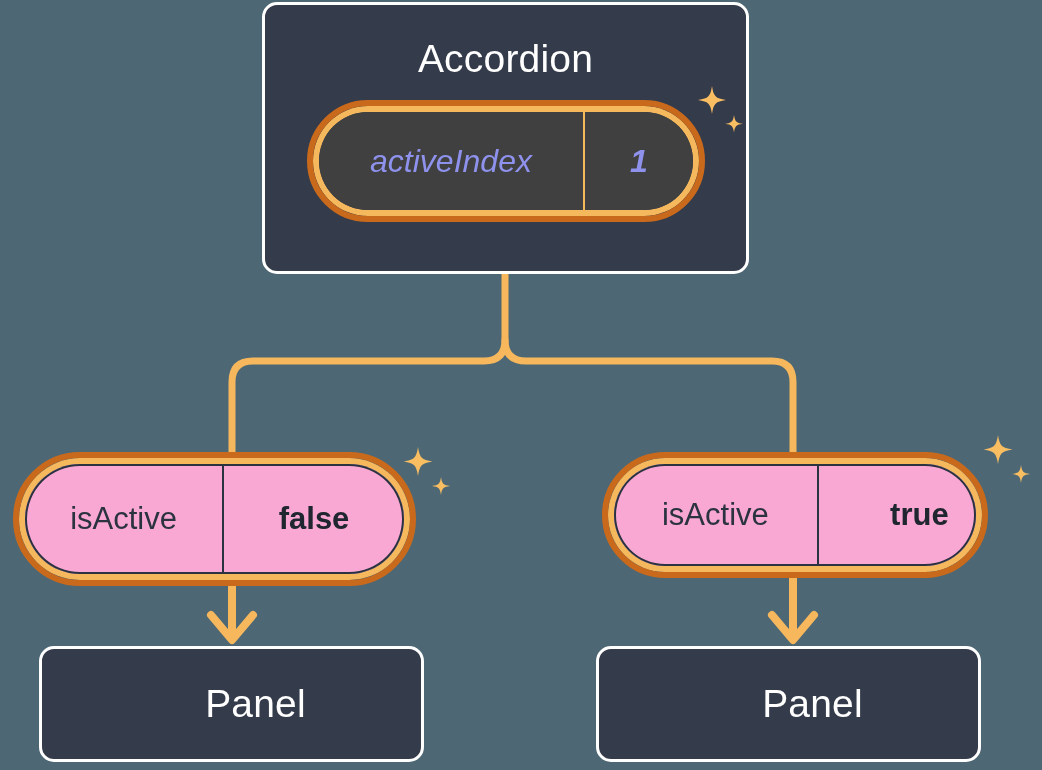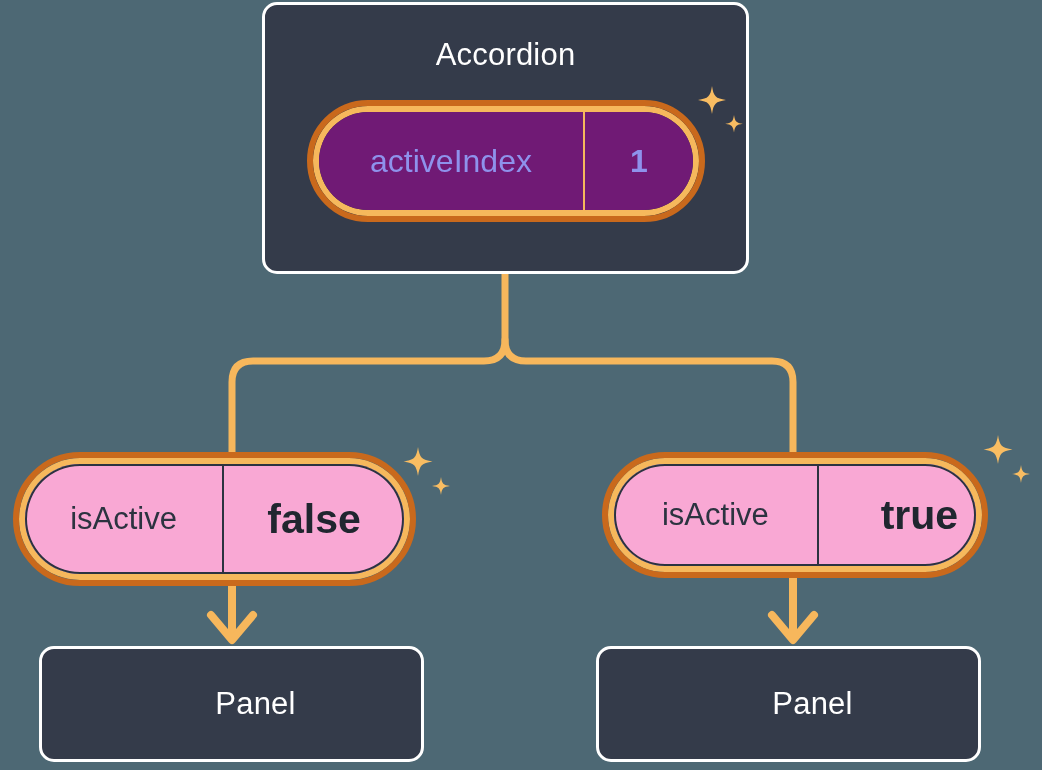--- a/index.html
+++ b/index.html
@@ -34,21 +34,21 @@
   
   .comp-box {
     position: absolute;
     box-sizing: border-box;
     background: #343b4a;
     border: 3px solid #ffffff;
     border-radius: 15px;
   }
   .comp-title {
     color: #ffffff;
-    font-size: 31px;
+    font-size: 39px;
     font-weight: 400;
     letter-spacing: 0.2px;
     text-align: center;
     white-space: nowrap;
   }
 
   #accordion-box {
     left: 262px;
     top: 2px;
     width: 487px;
@@ -96,21 +96,22 @@
     justify-content: center;
     white-space: nowrap;
     box-sizing: border-box;
   }
 
   
   .pill-dark {
     border-color: #c9691c;
   }
   .pill-dark .state-inner {
-    background: #701a75;
+    background: #404040;
+    font-style: italic;
   }
   .pill-dark .state-key {
     color: #8e92ec;
     font-size: 32px;
     font-weight: 400;
   }
   .pill-dark .state-val {
     color: #8e92ec;
     font-size: 32px;
     font-weight: 700;
@@ -122,21 +123,21 @@
     background: #f9a8d4;
     box-shadow: inset 0 0 0 2px #2c3340;
   }
   .pill-purple .state-key {
     color: #2c3340;
     font-size: 31px;
     font-weight: 400;
   }
   .pill-purple .state-val {
     color: #20262f;
-    font-size: 41px;
+    font-size: 31px;
     font-weight: 700;
     border-left: 2px solid #2c3340;
   }
 
   
   #pill-activeindex {
     left: 307px;
     top: 100px;
     width: 398px;
     height: 122px;

